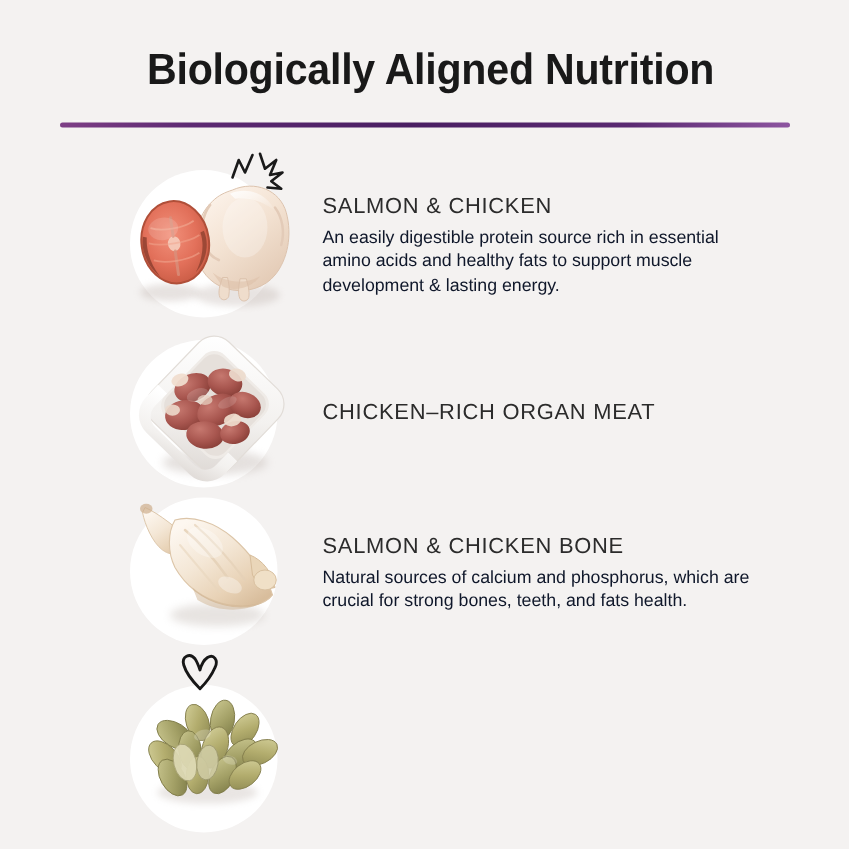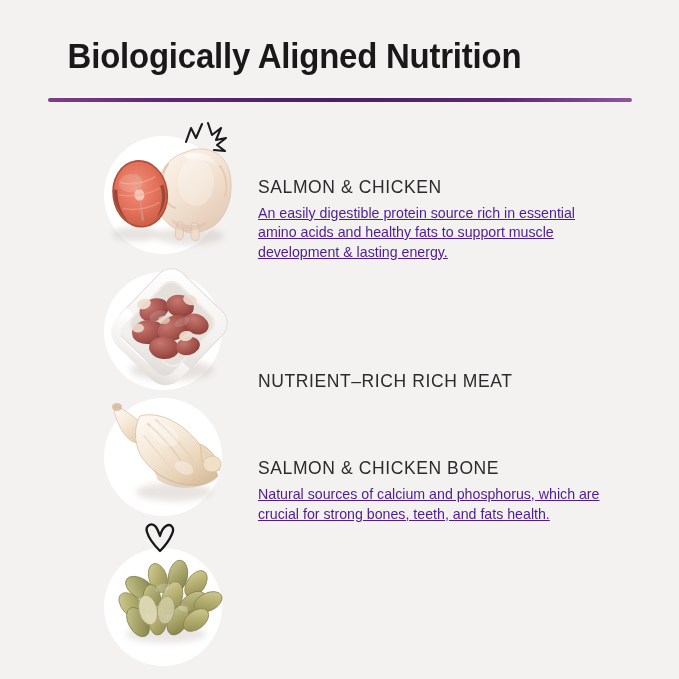--- a/index.html
+++ b/index.html
@@ -21,21 +21,21 @@
     height: 679px;
     background: #f4f2f1;
   }
 
   
   .header {
     position: absolute;
     top: 34px;
     left: 0;
     width: 589px;
-    text-align: center;
+    text-align: right;
   }
   .page-title {
     font-family: "Liberation Sans Narrow", "Liberation Sans", sans-serif;
     font-size: 35px;
     font-weight: bold;
     letter-spacing: -0.2px;
     color: #191919;
     line-height: 44px;
     margin: 0;
     transform: scaleX(0.94);
@@ -63,21 +63,21 @@
     height: 1px;
     background: rgba(255,255,255,0.35);
   }
 
   
   .item {
     position: absolute;
     left: 0;
     width: 679px;
     display: flex;
-    align-items: flex-end;
+    align-items: center;
   }
   .item-media {
     position: relative;
     width: 160px;
     min-width: 160px;
     height: 140px;
     margin-left: 92px;
   }
   .circle {
     position: absolute;
@@ -98,25 +98,24 @@
     font-weight: 400;
     letter-spacing: 0.6px;
     color: #2b2b2b;
     margin: 0 0 6px 0;
     line-height: 22px;
   }
   .item-desc {
     font-family: "Liberation Sans", sans-serif;
     font-size: 14.2px;
     font-weight: 400;
-    color: #4c1d95;
+    color: #0f172a;
     line-height: 19.5px;
     margin: 0;
     max-width: 350px;
-    text-decoration: underline;
   }
 
   
   .item-1 { top: 122px; }
   .item-2 { top: 258px; }
   .item-3 { top: 384px; }
   .item-4 { top: 522px; }
 
   .item-4 .item-text { padding-top: 26px; }
   .item-4 .item-title { margin-bottom: 5px; }
@@ -274,21 +273,21 @@
 
           <g transform="translate(80,66) rotate(44)">
             <path d="M-34 20 L-34 34 A12 12 0 0 0 -22 46 L22 46 A12 12 0 0 0 34 34 L34 20
                      L44 20 L44 34 A20 20 0 0 1 24 54 L-24 54 A20 20 0 0 1 -44 34 L-44 20 Z" fill="url(#bowlG)"></path>
           </g>
         </svg>
       </div>
     </div>
 
     <div class="item-text">
-      <h2 class="item-title">NUTRIENT–RICH RICH MEAT</h2>
+      <h2 class="item-title">CHICKEN–RICH ORGAN MEAT</h2>
     </div>
   </div>
 
   <div class="item item-3">
     <div class="item-media">
       <div class="circle"></div>
       <div class="art">
         <svg width="160" height="140" viewBox="0 0 160 140" xmlns="http://www.w3.org/2000/svg">
           <defs>
             <linearGradient id="wingG" x1="15%" y1="5%" x2="85%" y2="95%">

